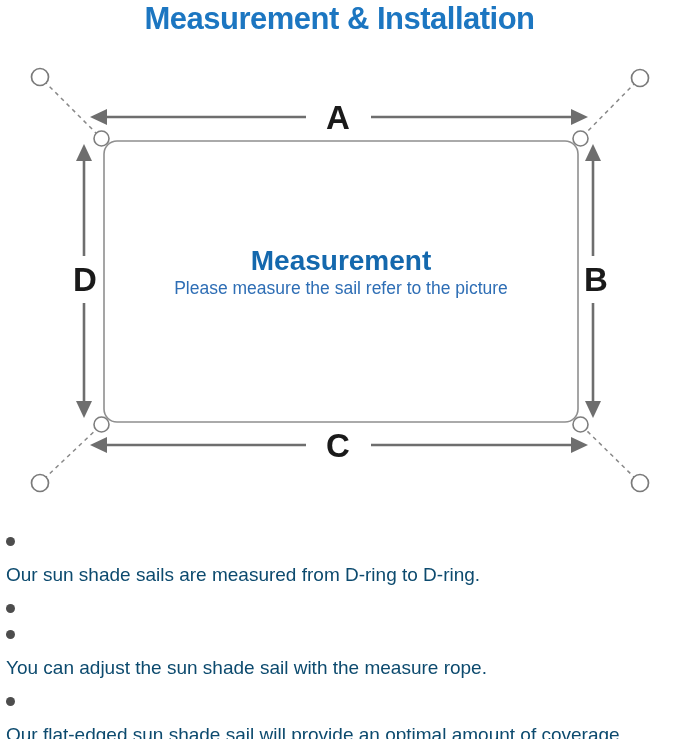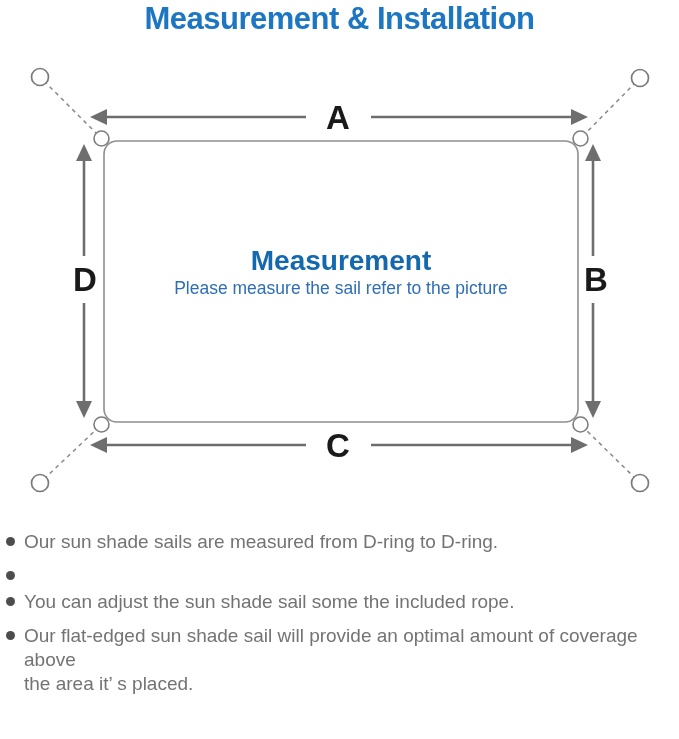--- a/index.html
+++ b/index.html
@@ -19,22 +19,22 @@
     font-family:"Liberation Sans", sans-serif;font-size:28px;font-weight:bold;fill:#1468ad;
   }
   .center-sub{
     font-family:"Liberation Sans", sans-serif;font-size:17.5px;fill:#2e6eb5;
   }
   .notes{
     position:absolute;top:530px;left:6px;width:667px;
     list-style:none;margin:0;padding:0;
   }
   .note-item{
-    display:flex;gap:9px;margin:0 0 10px 0;
-    font-size:19px;line-height:24px;color:#737373;
+    display:flex;gap:17px;margin:0 0 10px 0;
+    font-size:19px;line-height:24px;color:#0c4a6e;flex-direction:column;
   }
   .note-bullet{
     width:9px;height:9px;border-radius:50%;background:#4d4d4d;
     flex:none;margin-top:7px;
   }
   .note-text{white-space:pre-line;}
 </style>
 </head>
 <body>
 
@@ -113,20 +113,20 @@
 <ul class="notes">
   <li class="note-item">
     <span class="note-bullet"></span>
     <span class="note-text">Our sun shade sails are measured from D-ring to D-ring.</span>
   </li>
   <li class="note-item">
     <span class="note-bullet"></span>
   </li>
   <li class="note-item">
     <span class="note-bullet"></span>
-    <span class="note-text">You can adjust the sun shade sail some the included rope.</span>
+    <span class="note-text">You can adjust the sun shade sail with the measure rope.</span>
   </li>
   <li class="note-item">
     <span class="note-bullet"></span>
     <span class="note-text">Our flat-edged sun shade sail will provide an optimal amount of coverage above
 the area it’ s placed.</span>
   </li>
 </ul>
 
 </body></html>

